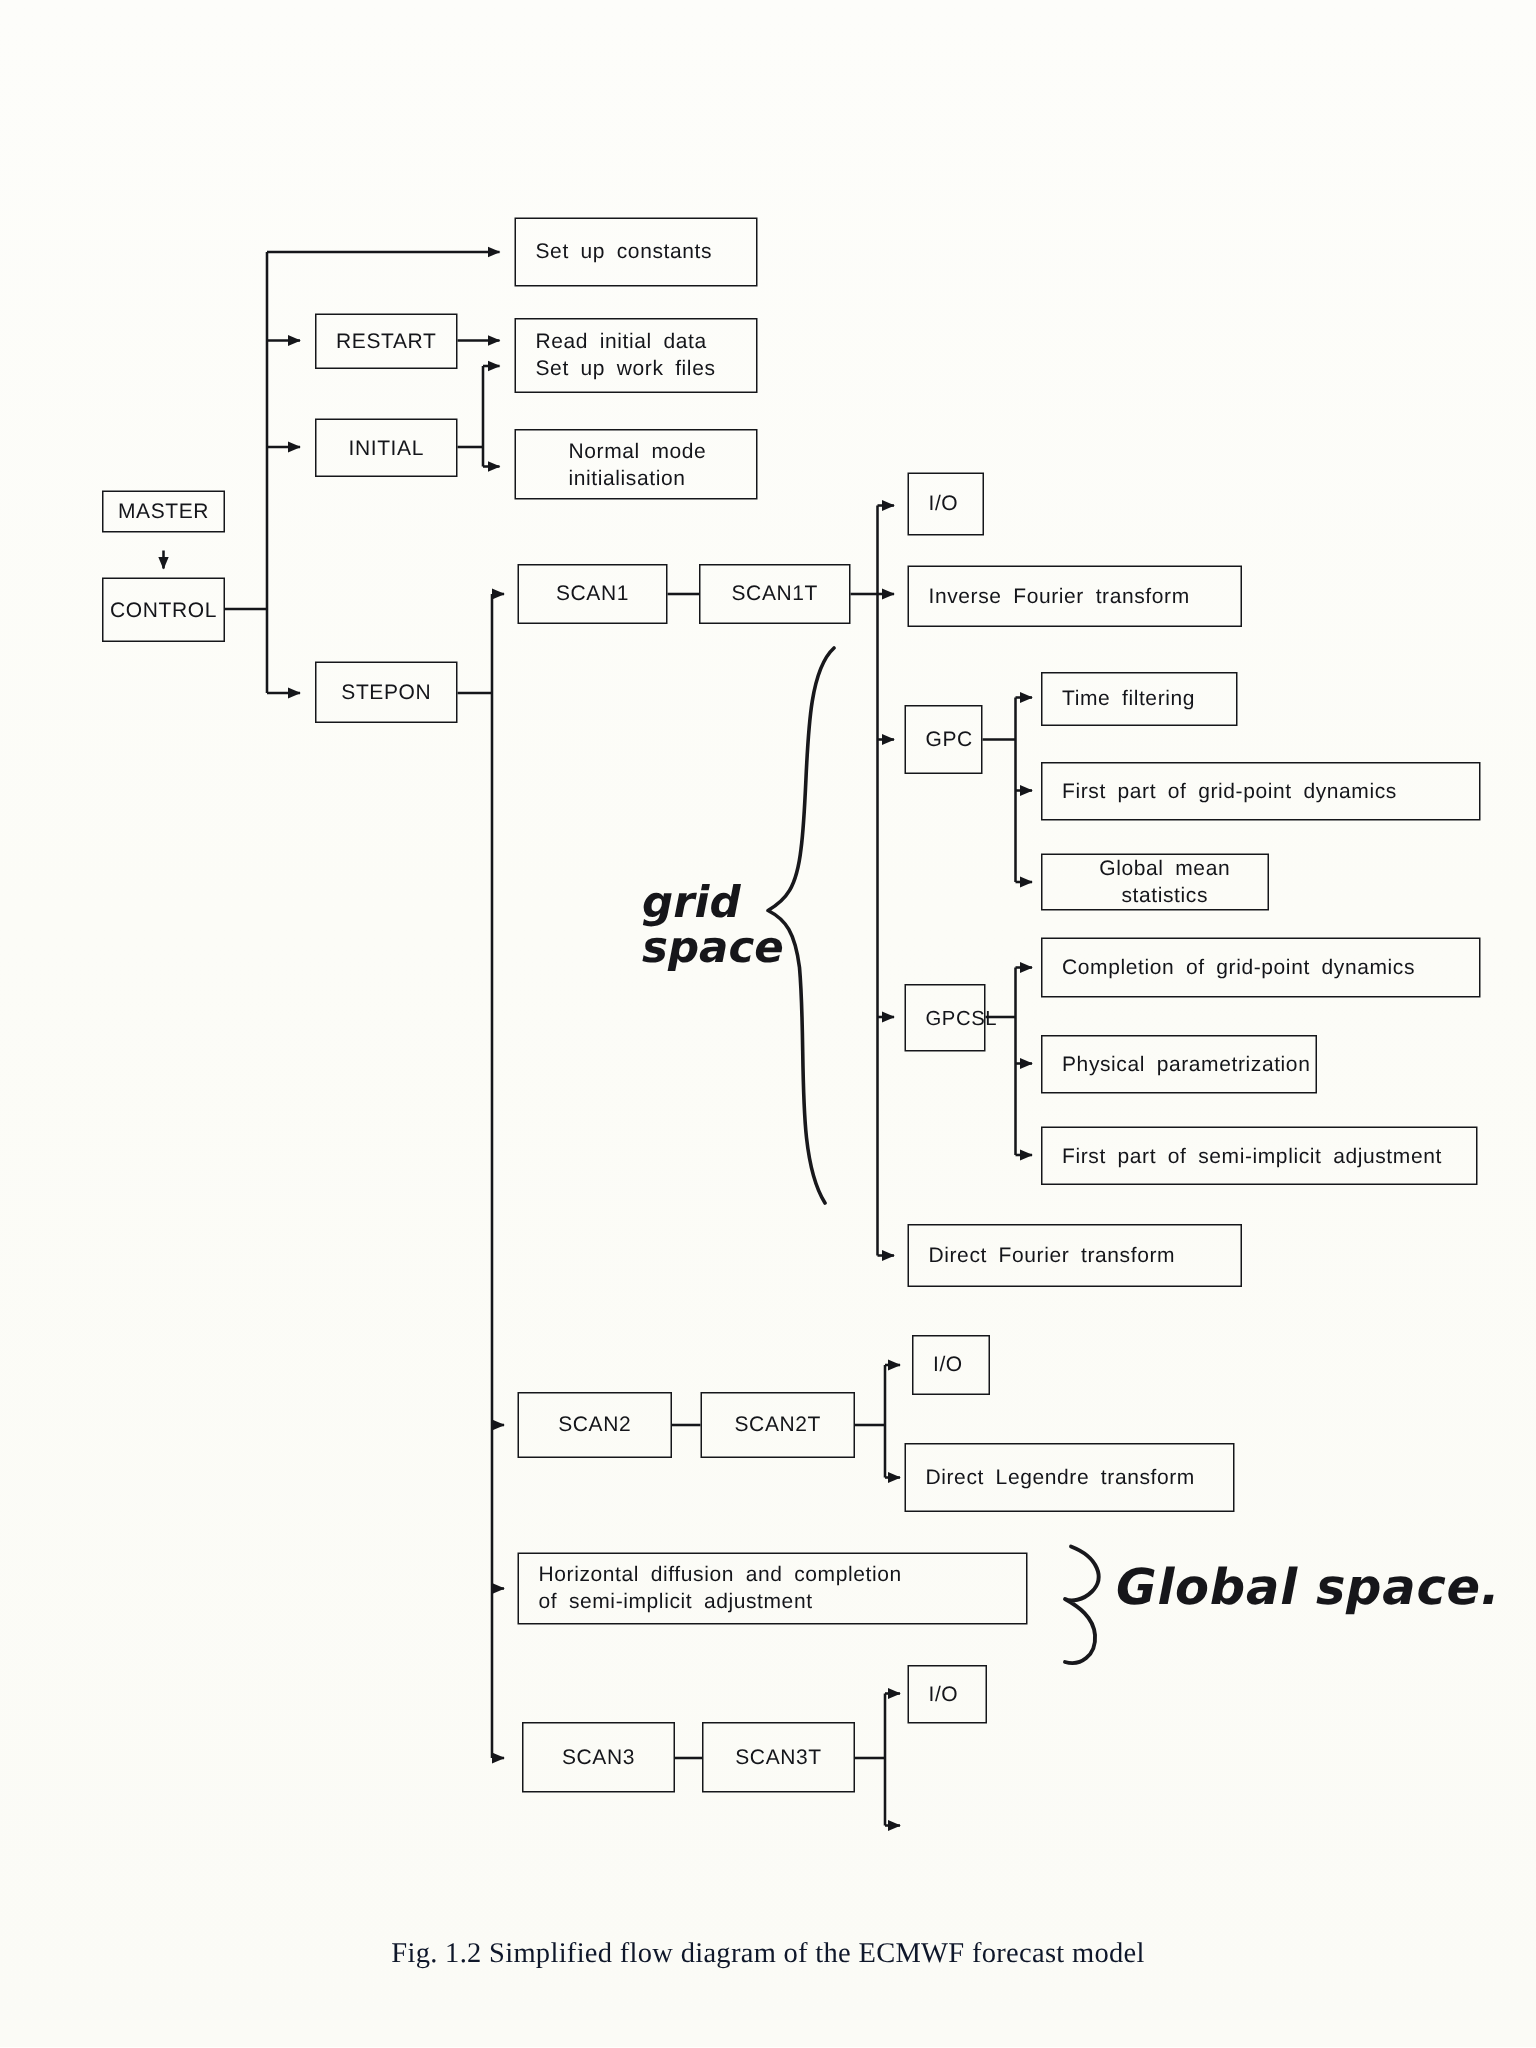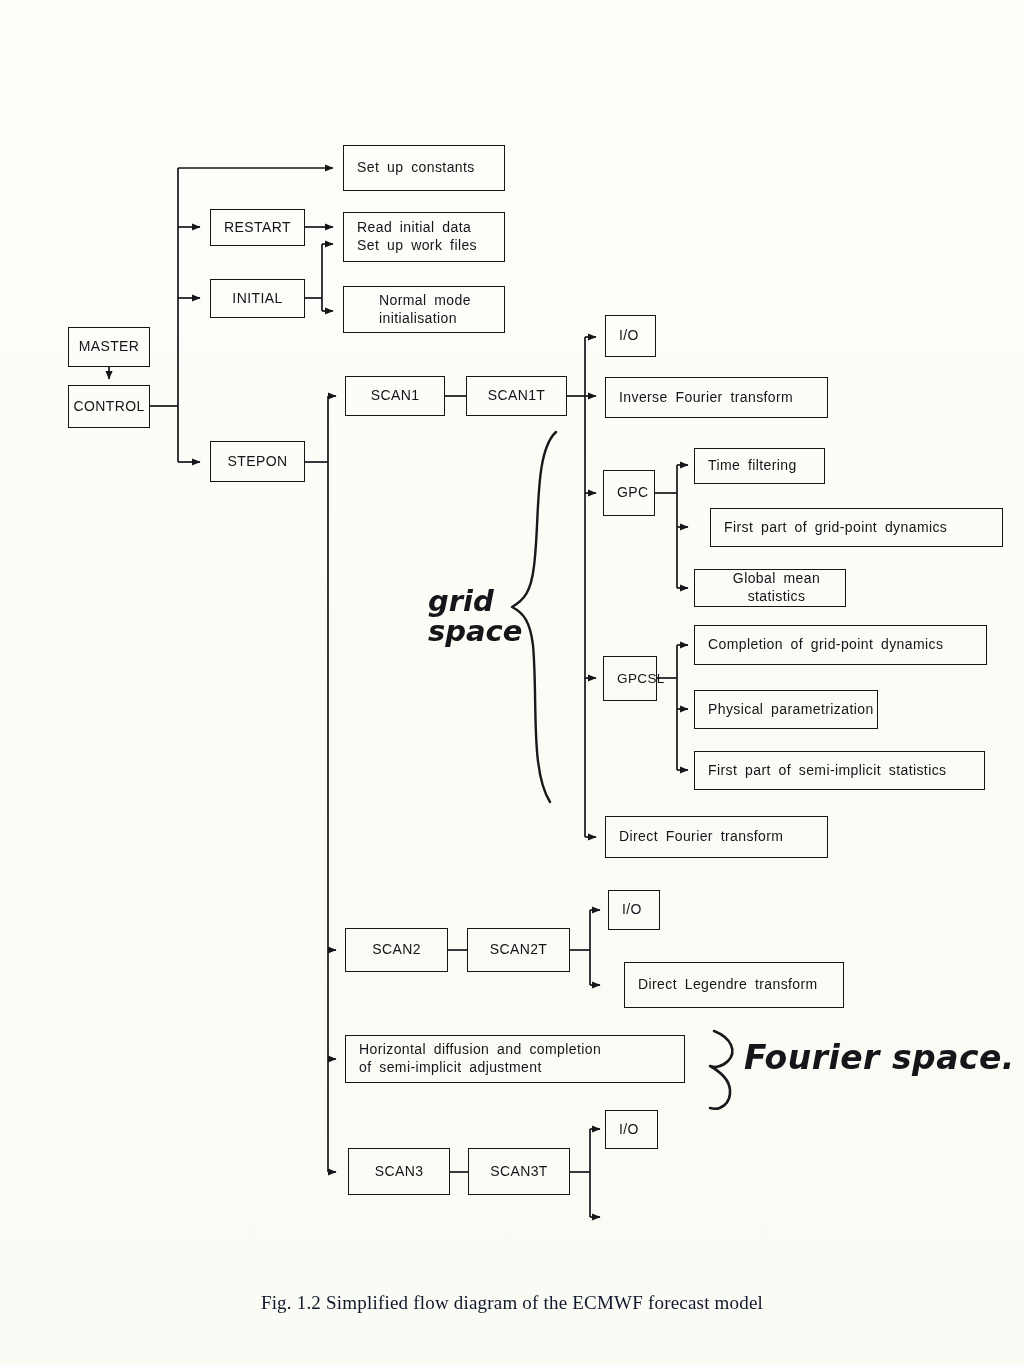--- a/index.html
+++ b/index.html
@@ -157,21 +157,21 @@
       <line x1="590" y1="1217" x2="600" y2="1217" marker-end="url(#arw)"></line>
     </g>
 
     <path d="M556,432 C534,452 540,520 534,566 C531,592 524,600 512,607
              C524,613 530,622 533,645 C538,702 530,770 550,802" fill="none" stroke="#18181c" stroke-width="2.4" stroke-linecap="round" stroke-linejoin="round"></path>
 
     <path d="M714,1031 C732,1038 737,1052 728,1061 C722,1067 714,1068 710,1066
              C719,1071 729,1078 730,1090 C731,1104 720,1111 710,1108" fill="none" stroke="#18181c" stroke-width="2.6" stroke-linecap="round" stroke-linejoin="round"></path>
   </svg>
 
-  <div class="node center lbl-14" style="left:68px; top:327px; width:82px; height:40px;">
+  <div class="node center lbl-14" style="left:68px; top:327px; width:82px; height:28px;">
     <span class="txt">MASTER</span>
   </div>
 
   <div class="node center lbl-14" style="left:68px; top:385px; width:82px; height:43px;">
     <span class="txt">CONTROL</span>
   </div>
 
   <div class="node center lbl-14" style="left:210px; top:209px; width:95px; height:37px;">
     <span class="txt">RESTART</span>
   </div>
@@ -215,61 +215,61 @@
   </div>
 
   <div class="node left lbl-14" style="left:603px; top:470px; width:52px; height:46px;">
     <span class="txt">GPC</span>
   </div>
 
   <div class="node left lbl-14 wide" style="left:694px; top:448px; width:131px; height:36px;">
     <span class="txt">Time  filtering</span>
   </div>
 
-  <div class="node left lbl-14 wide" style="left:710px; top:508px; width:293px; height:39px;">
+  <div class="node left lbl-14 wide" style="left:694px; top:508px; width:293px; height:39px;">
     <span class="txt">First  part  of  grid-point  dynamics</span>
   </div>
 
   <div class="node left lbl-14 wide" style="left:694px; top:569px; width:152px; height:38px;text-align:center;">
     <span class="txt">Global  mean  statistics</span>
   </div>
 
   <div class="node left lbl-13" style="left:603px; top:656px; width:54px; height:45px;">
     <span class="txt">GPCSL</span>
   </div>
 
   <div class="node left lbl-14 wide" style="left:694px; top:625px; width:293px; height:40px;">
     <span class="txt">Completion  of  grid-point  dynamics</span>
   </div>
 
   <div class="node left lbl-14 wide" style="left:694px; top:690px; width:184px; height:39px;">
     <span class="txt">Physical  parametrization</span>
   </div>
 
   <div class="node left lbl-14 wide" style="left:694px; top:751px; width:291px; height:39px;">
-    <span class="txt">First  part  of  semi-implicit  statistics</span>
+    <span class="txt">First  part  of  semi-implicit  adjustment</span>
   </div>
 
   <div class="node left lbl-14 wide" style="left:605px; top:816px; width:223px; height:42px;">
     <span class="txt">Direct  Fourier  transform</span>
   </div>
 
   <div class="node center lbl-14" style="left:345px; top:928px; width:103px; height:44px;">
     <span class="txt">SCAN2</span>
   </div>
 
   <div class="node center lbl-14" style="left:467px; top:928px; width:103px; height:44px;">
     <span class="txt">SCAN2T</span>
   </div>
 
   <div class="node left lbl-14" style="left:608px; top:890px; width:52px; height:40px;">
     <span class="txt">I/O</span>
   </div>
 
-  <div class="node left lbl-14 wide" style="left:624px; top:962px; width:220px; height:46px;align-items:center;">
+  <div class="node left lbl-14 wide" style="left:603px; top:962px; width:220px; height:46px;align-items:center;">
     <span class="txt">Direct  Legendre  transform</span>
   </div>
 
   <div class="node left lbl-14 wide" style="left:345px; top:1035px; width:340px; height:48px;">
     <span class="txt">Horizontal  diffusion  and  completion
 of  semi-implicit  adjustment</span>
   </div>
 
   <div class="node center lbl-14" style="left:348px; top:1148px; width:102px; height:47px;">
     <span class="txt">SCAN3</span>
@@ -280,16 +280,16 @@
   </div>
 
   <div class="node left lbl-14" style="left:605px; top:1110px; width:53px; height:39px;">
     <span class="txt">I/O</span>
   </div>
 
 
   <div class="hand" style="left:428px; top:586px; font-size:29px; line-height:1.05; white-space:pre-line;">grid
 space</div>
 
-  <div class="hand" style="left:744px; top:1038px; font-size:33px; letter-spacing:0.5px;">Fourier space.</div>
+  <div class="hand" style="left:744px; top:1038px; font-size:33px; letter-spacing:0.5px;">Global space.</div>
 
   <div id="caption">Fig. 1.2  Simplified flow diagram of the ECMWF forecast model</div>
 </div>
 
 </body></html>

